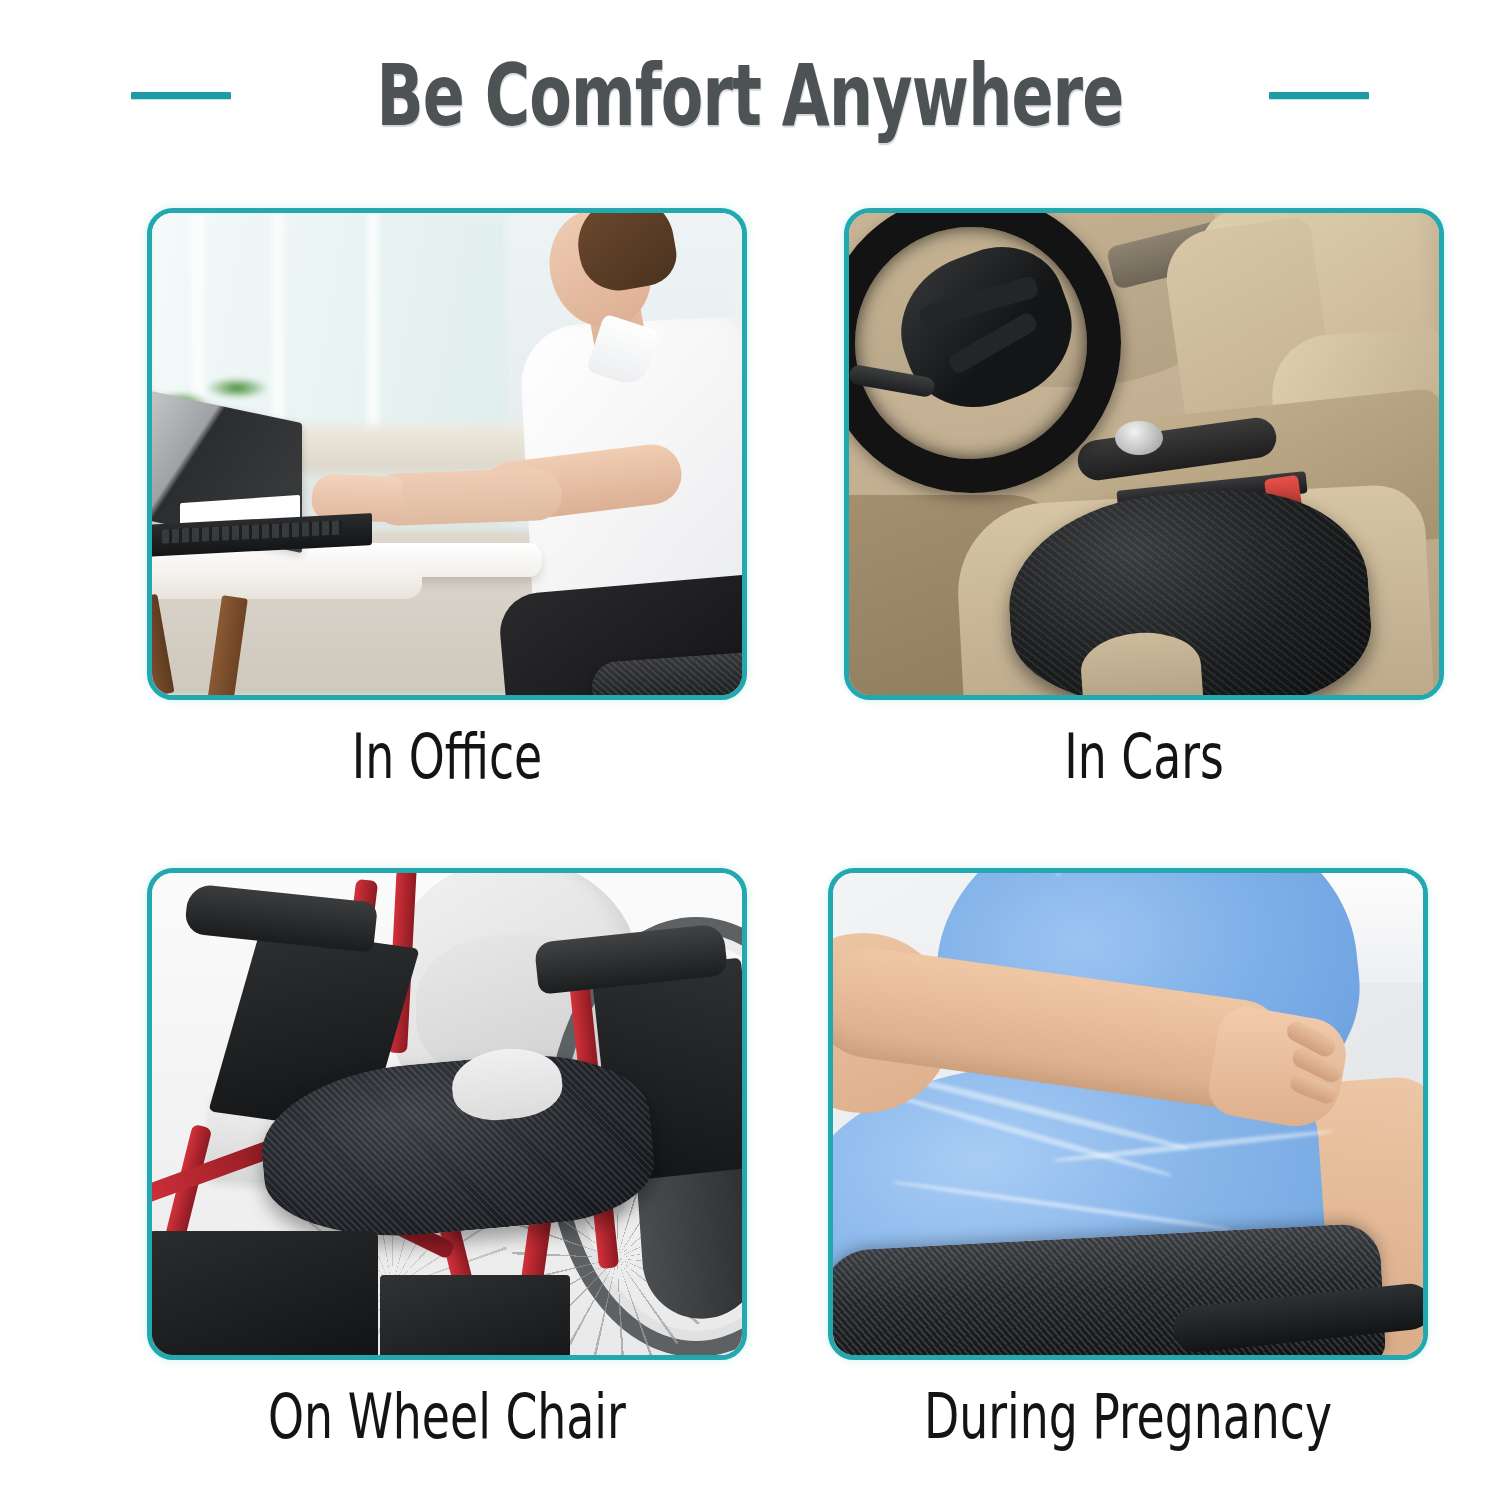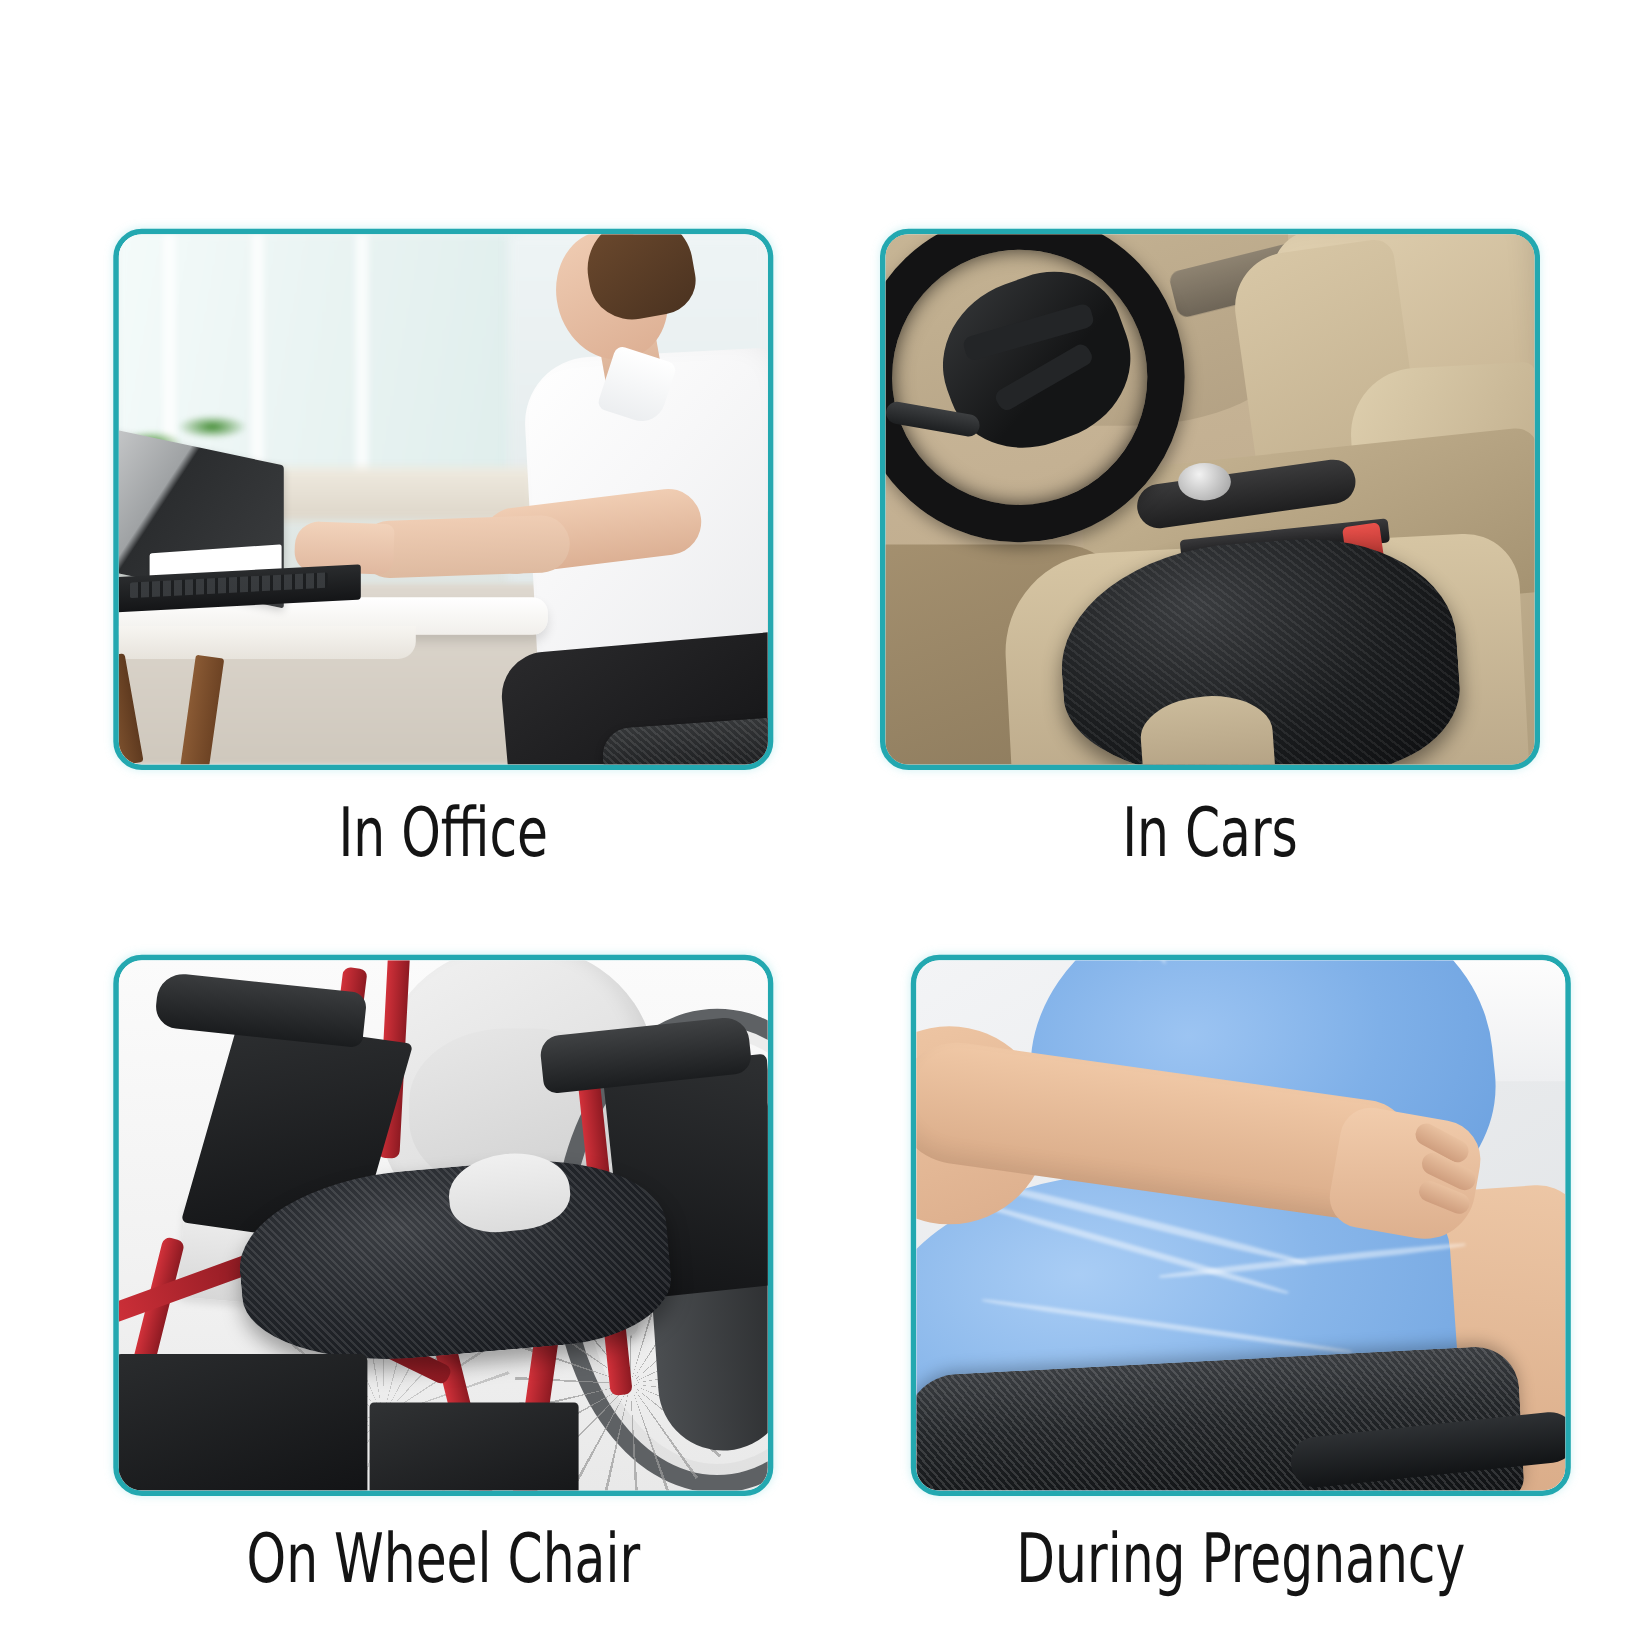--- a/index.html
+++ b/index.html
@@ -30,25 +30,25 @@
     color:#4d5254;
     transform:scaleX(.80);
     transform-origin:center;
     white-space:nowrap;
     text-shadow:1px 2px 1px rgba(160,165,168,.45);
   }
 
   
   .grid { position:absolute; left:0; top:0; width:1500px; height:1500px; }
 
-  .cell { position:absolute; }
+  .cell { position:absolute;margin-left:44px; }
   .cell.c0 { left:103px;  top:208px;  }
   .cell.c1 { left:800px;  top:208px;  }
   .cell.c2 { left:103px;  top:868px;  }
-  .cell.c3 { left:828px;  top:868px;  }
+  .cell.c3 { left:784px;  top:868px;  }
 
   .frame {
     position:relative;
     width:600px; height:492px;
     border:5px solid #23a8b0;
     border-radius:26px;
     overflow:hidden;
     background:#fff;
     box-shadow:0 0 8px rgba(120,215,220,.35);
   }
@@ -487,20 +487,25 @@
   .preg .seatwhite {
     position:absolute; left:-20px; bottom:-20px; width:120px; height:120px;
     background:linear-gradient(180deg,#f6f7f8,#e5e7e9); border-radius:18px;
   }
 </style>
 </head>
 <body>
 
 <div class="page">
 
+  <div class="header">
+    <span class="dash left"></span>
+    <h1 class="title">Be Comfort Anywhere</h1>
+    <span class="dash right"></span>
+  </div>
 
   <div class="grid">
 
     <div class="cell c0">
       <div class="frame">
         <div class="photo office">
           <div class="win"></div>
           <div class="winbar wb1"></div>
           <div class="winbar wb2"></div>
           <div class="winbar wb3"></div>

